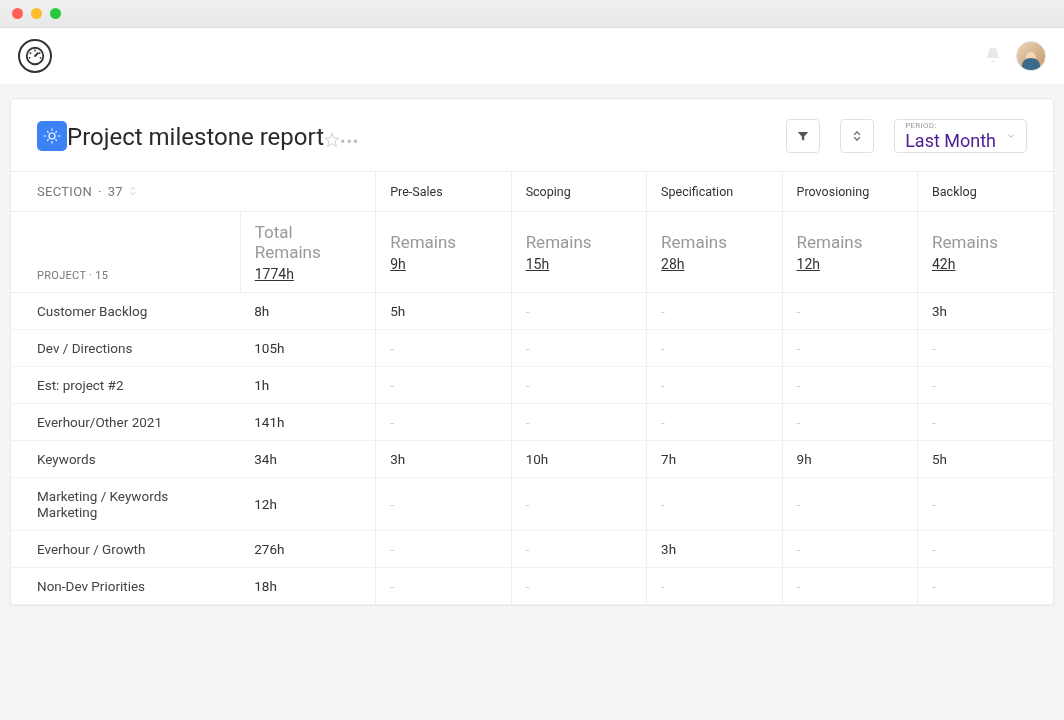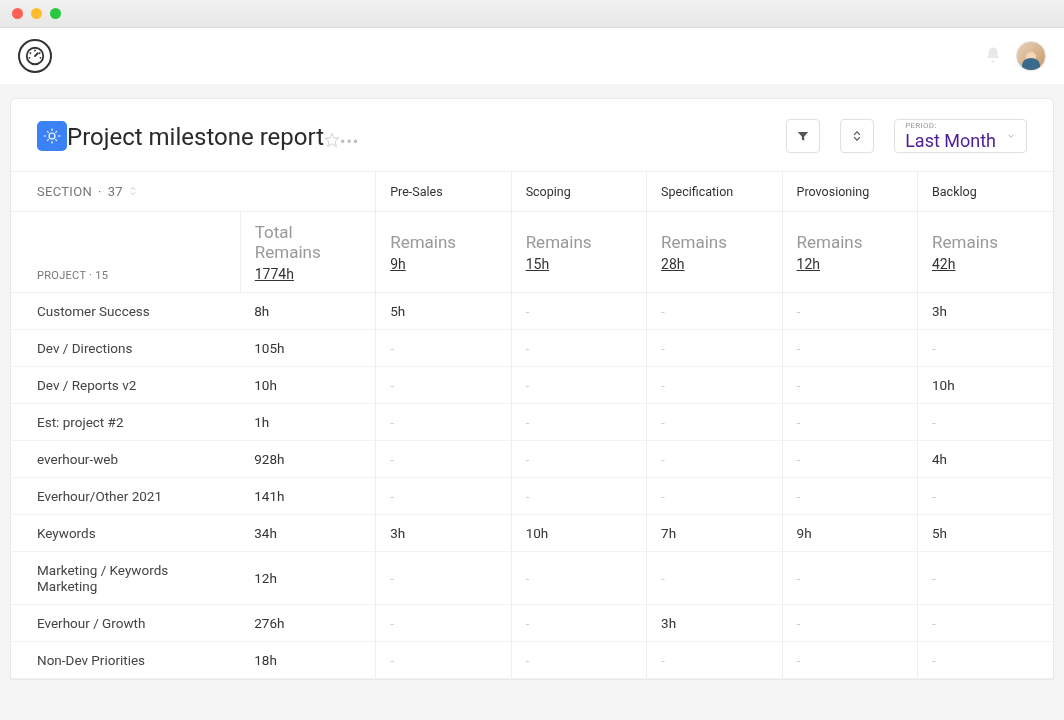--- a/index.html
+++ b/index.html
@@ -331,63 +331,45 @@
           </td>
           <td><span class="mini-label">Remains</span><span class="summary-val">9h</span></td>
           <td><span class="mini-label">Remains</span><span class="summary-val">15h</span></td>
           <td><span class="mini-label">Remains</span><span class="summary-val">28h</span></td>
           <td><span class="mini-label">Remains</span><span class="summary-val">12h</span></td>
           <td><span class="mini-label">Remains</span><span class="summary-val">42h</span></td>
         </tr>
       </thead>
       <tbody id="tbody">
           <tr class="data-row">
-            <td class="col-name">Customer Success</td>
+            <td class="col-name">Customer Backlog</td>
             <td class="col-total bl">8h</td>
             <td class="bl">5h</td>
             <td class="bl"><span class="dash">-</span></td>
             <td class="bl"><span class="dash">-</span></td>
             <td class="bl"><span class="dash">-</span></td>
             <td class="bl">3h</td>
           </tr>
           <tr class="data-row">
             <td class="col-name">Dev / Directions</td>
             <td class="col-total bl">105h</td>
             <td class="bl"><span class="dash">-</span></td>
             <td class="bl"><span class="dash">-</span></td>
             <td class="bl"><span class="dash">-</span></td>
             <td class="bl"><span class="dash">-</span></td>
             <td class="bl"><span class="dash">-</span></td>
           </tr>
           <tr class="data-row">
-            <td class="col-name">Dev / Reports v2</td>
-            <td class="col-total bl">10h</td>
-            <td class="bl"><span class="dash">-</span></td>
-            <td class="bl"><span class="dash">-</span></td>
-            <td class="bl"><span class="dash">-</span></td>
-            <td class="bl"><span class="dash">-</span></td>
-            <td class="bl">10h</td>
-          </tr>
-          <tr class="data-row">
             <td class="col-name">Est: project #2</td>
             <td class="col-total bl">1h</td>
             <td class="bl"><span class="dash">-</span></td>
             <td class="bl"><span class="dash">-</span></td>
             <td class="bl"><span class="dash">-</span></td>
             <td class="bl"><span class="dash">-</span></td>
             <td class="bl"><span class="dash">-</span></td>
-          </tr>
-          <tr class="data-row">
-            <td class="col-name">everhour-web</td>
-            <td class="col-total bl">928h</td>
-            <td class="bl"><span class="dash">-</span></td>
-            <td class="bl"><span class="dash">-</span></td>
-            <td class="bl"><span class="dash">-</span></td>
-            <td class="bl"><span class="dash">-</span></td>
-            <td class="bl">4h</td>
           </tr>
           <tr class="data-row">
             <td class="col-name">Everhour/Other 2021</td>
             <td class="col-total bl">141h</td>
             <td class="bl"><span class="dash">-</span></td>
             <td class="bl"><span class="dash">-</span></td>
             <td class="bl"><span class="dash">-</span></td>
             <td class="bl"><span class="dash">-</span></td>
             <td class="bl"><span class="dash">-</span></td>
           </tr>

